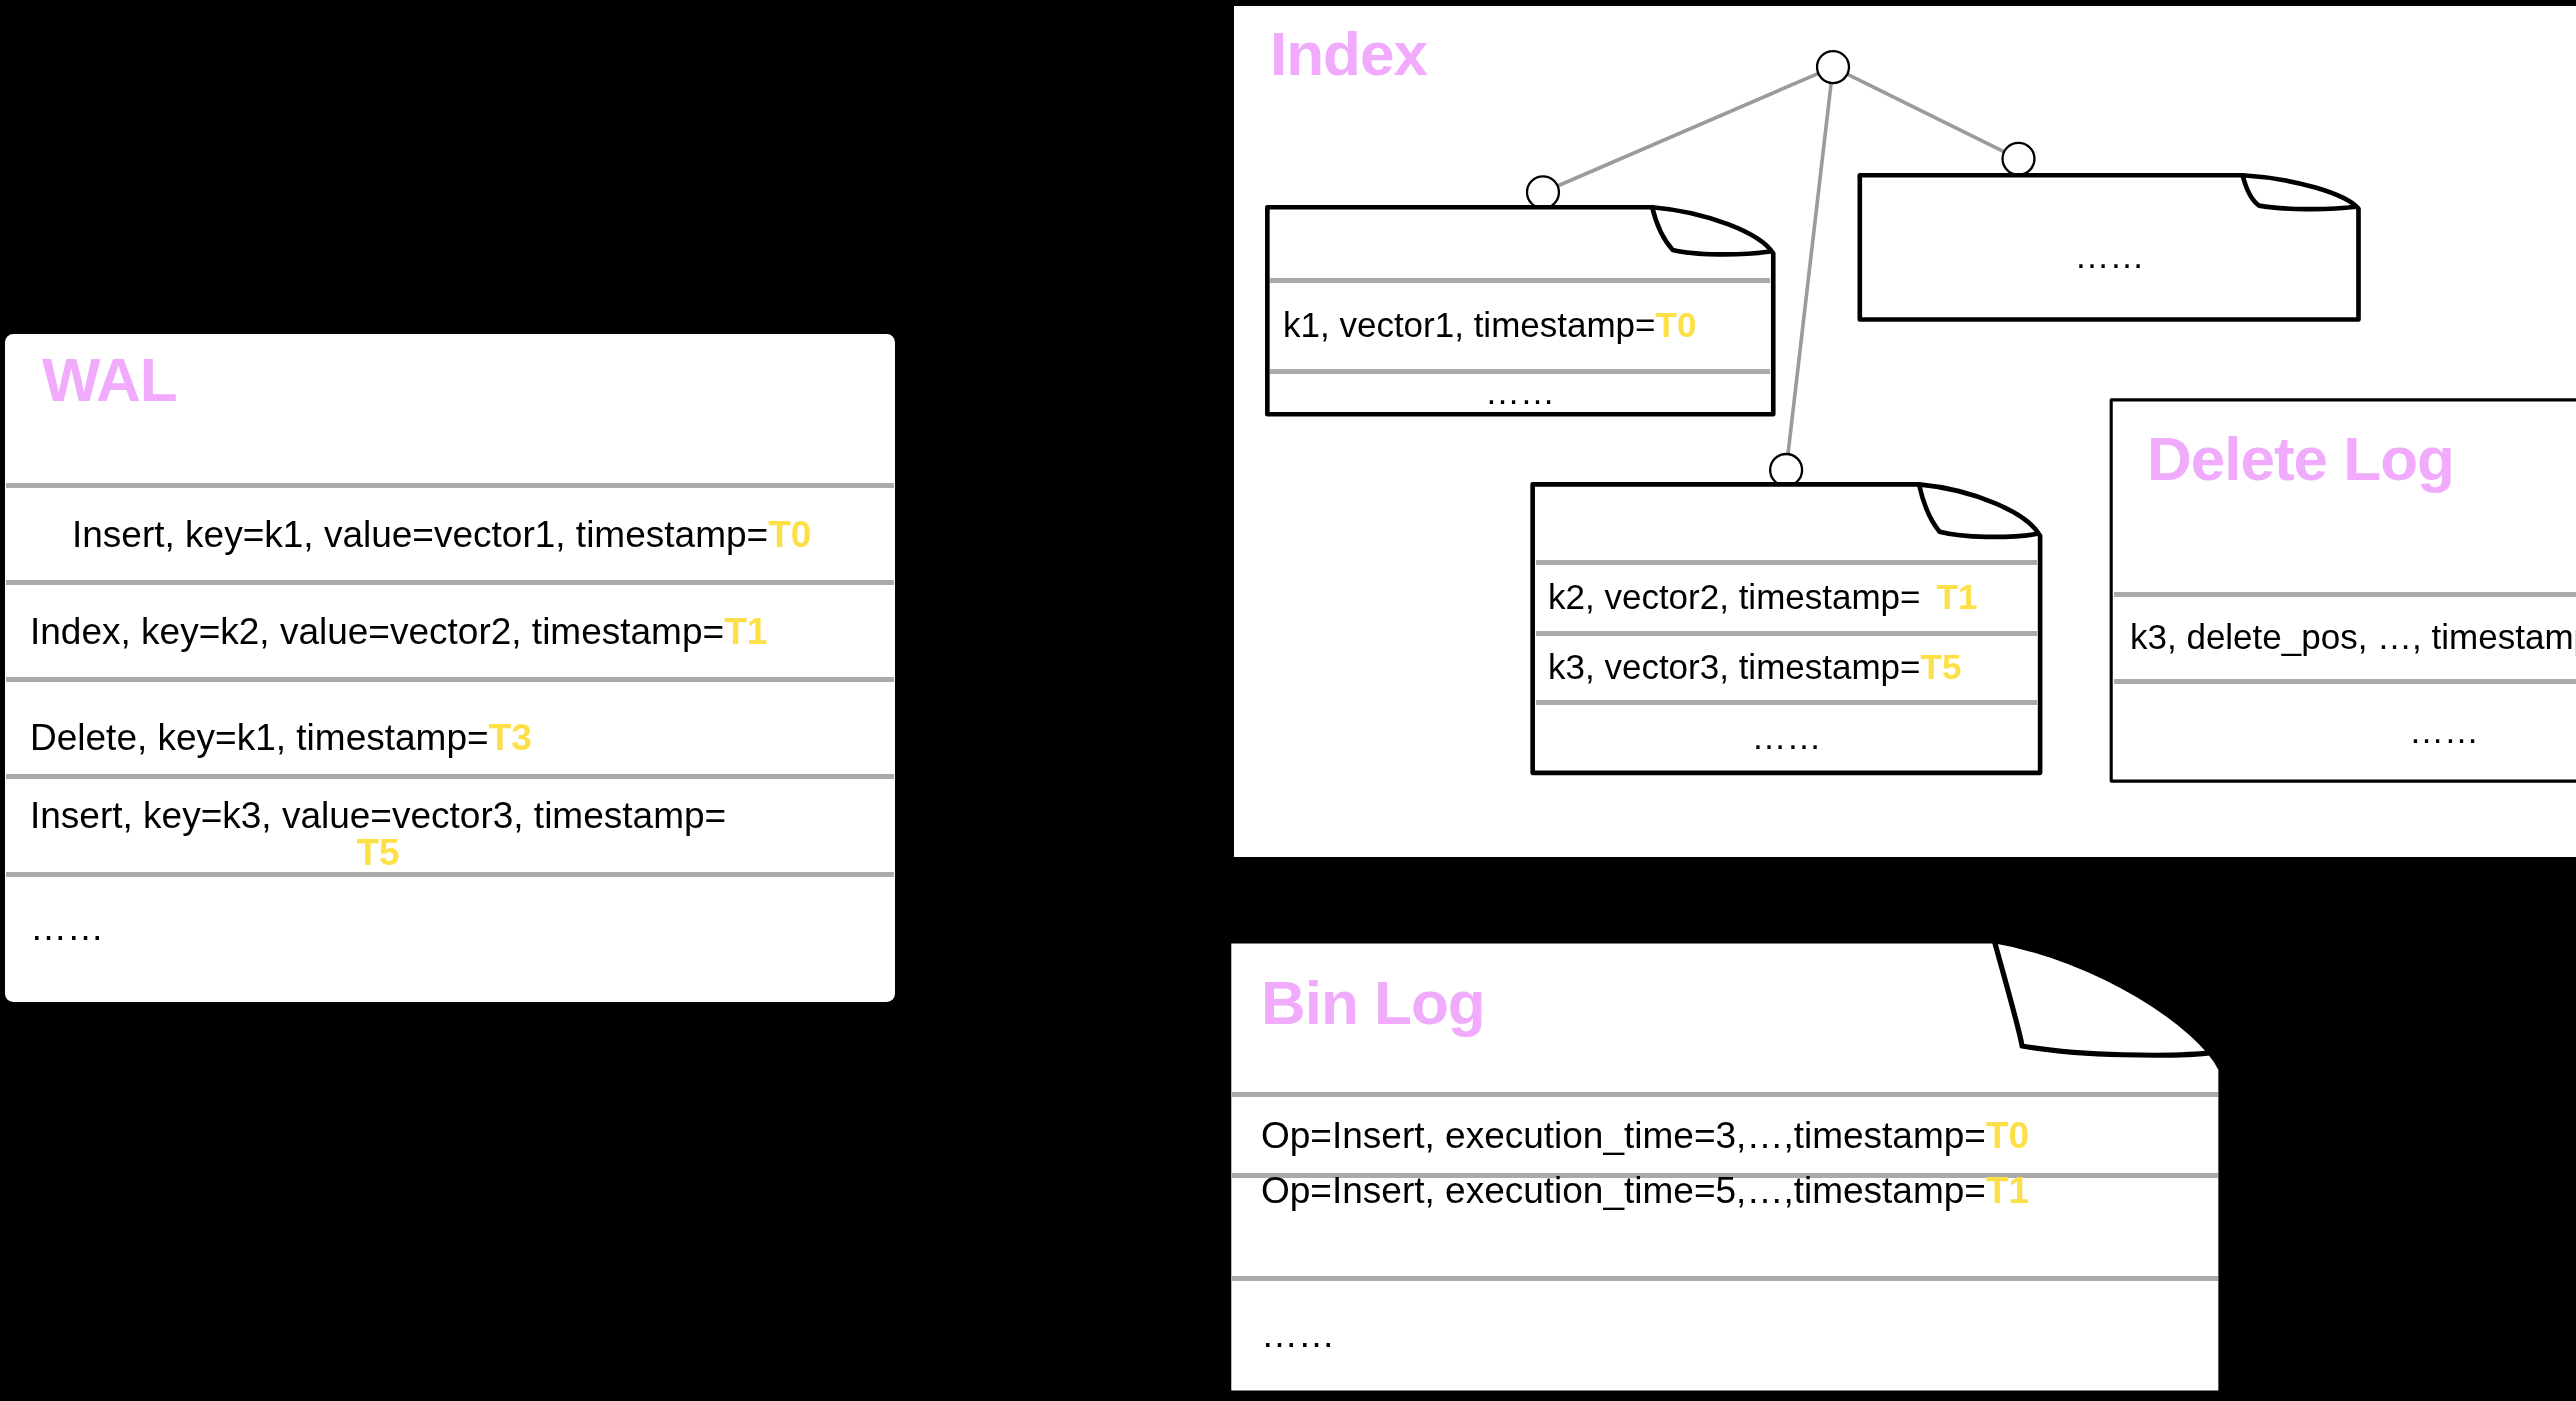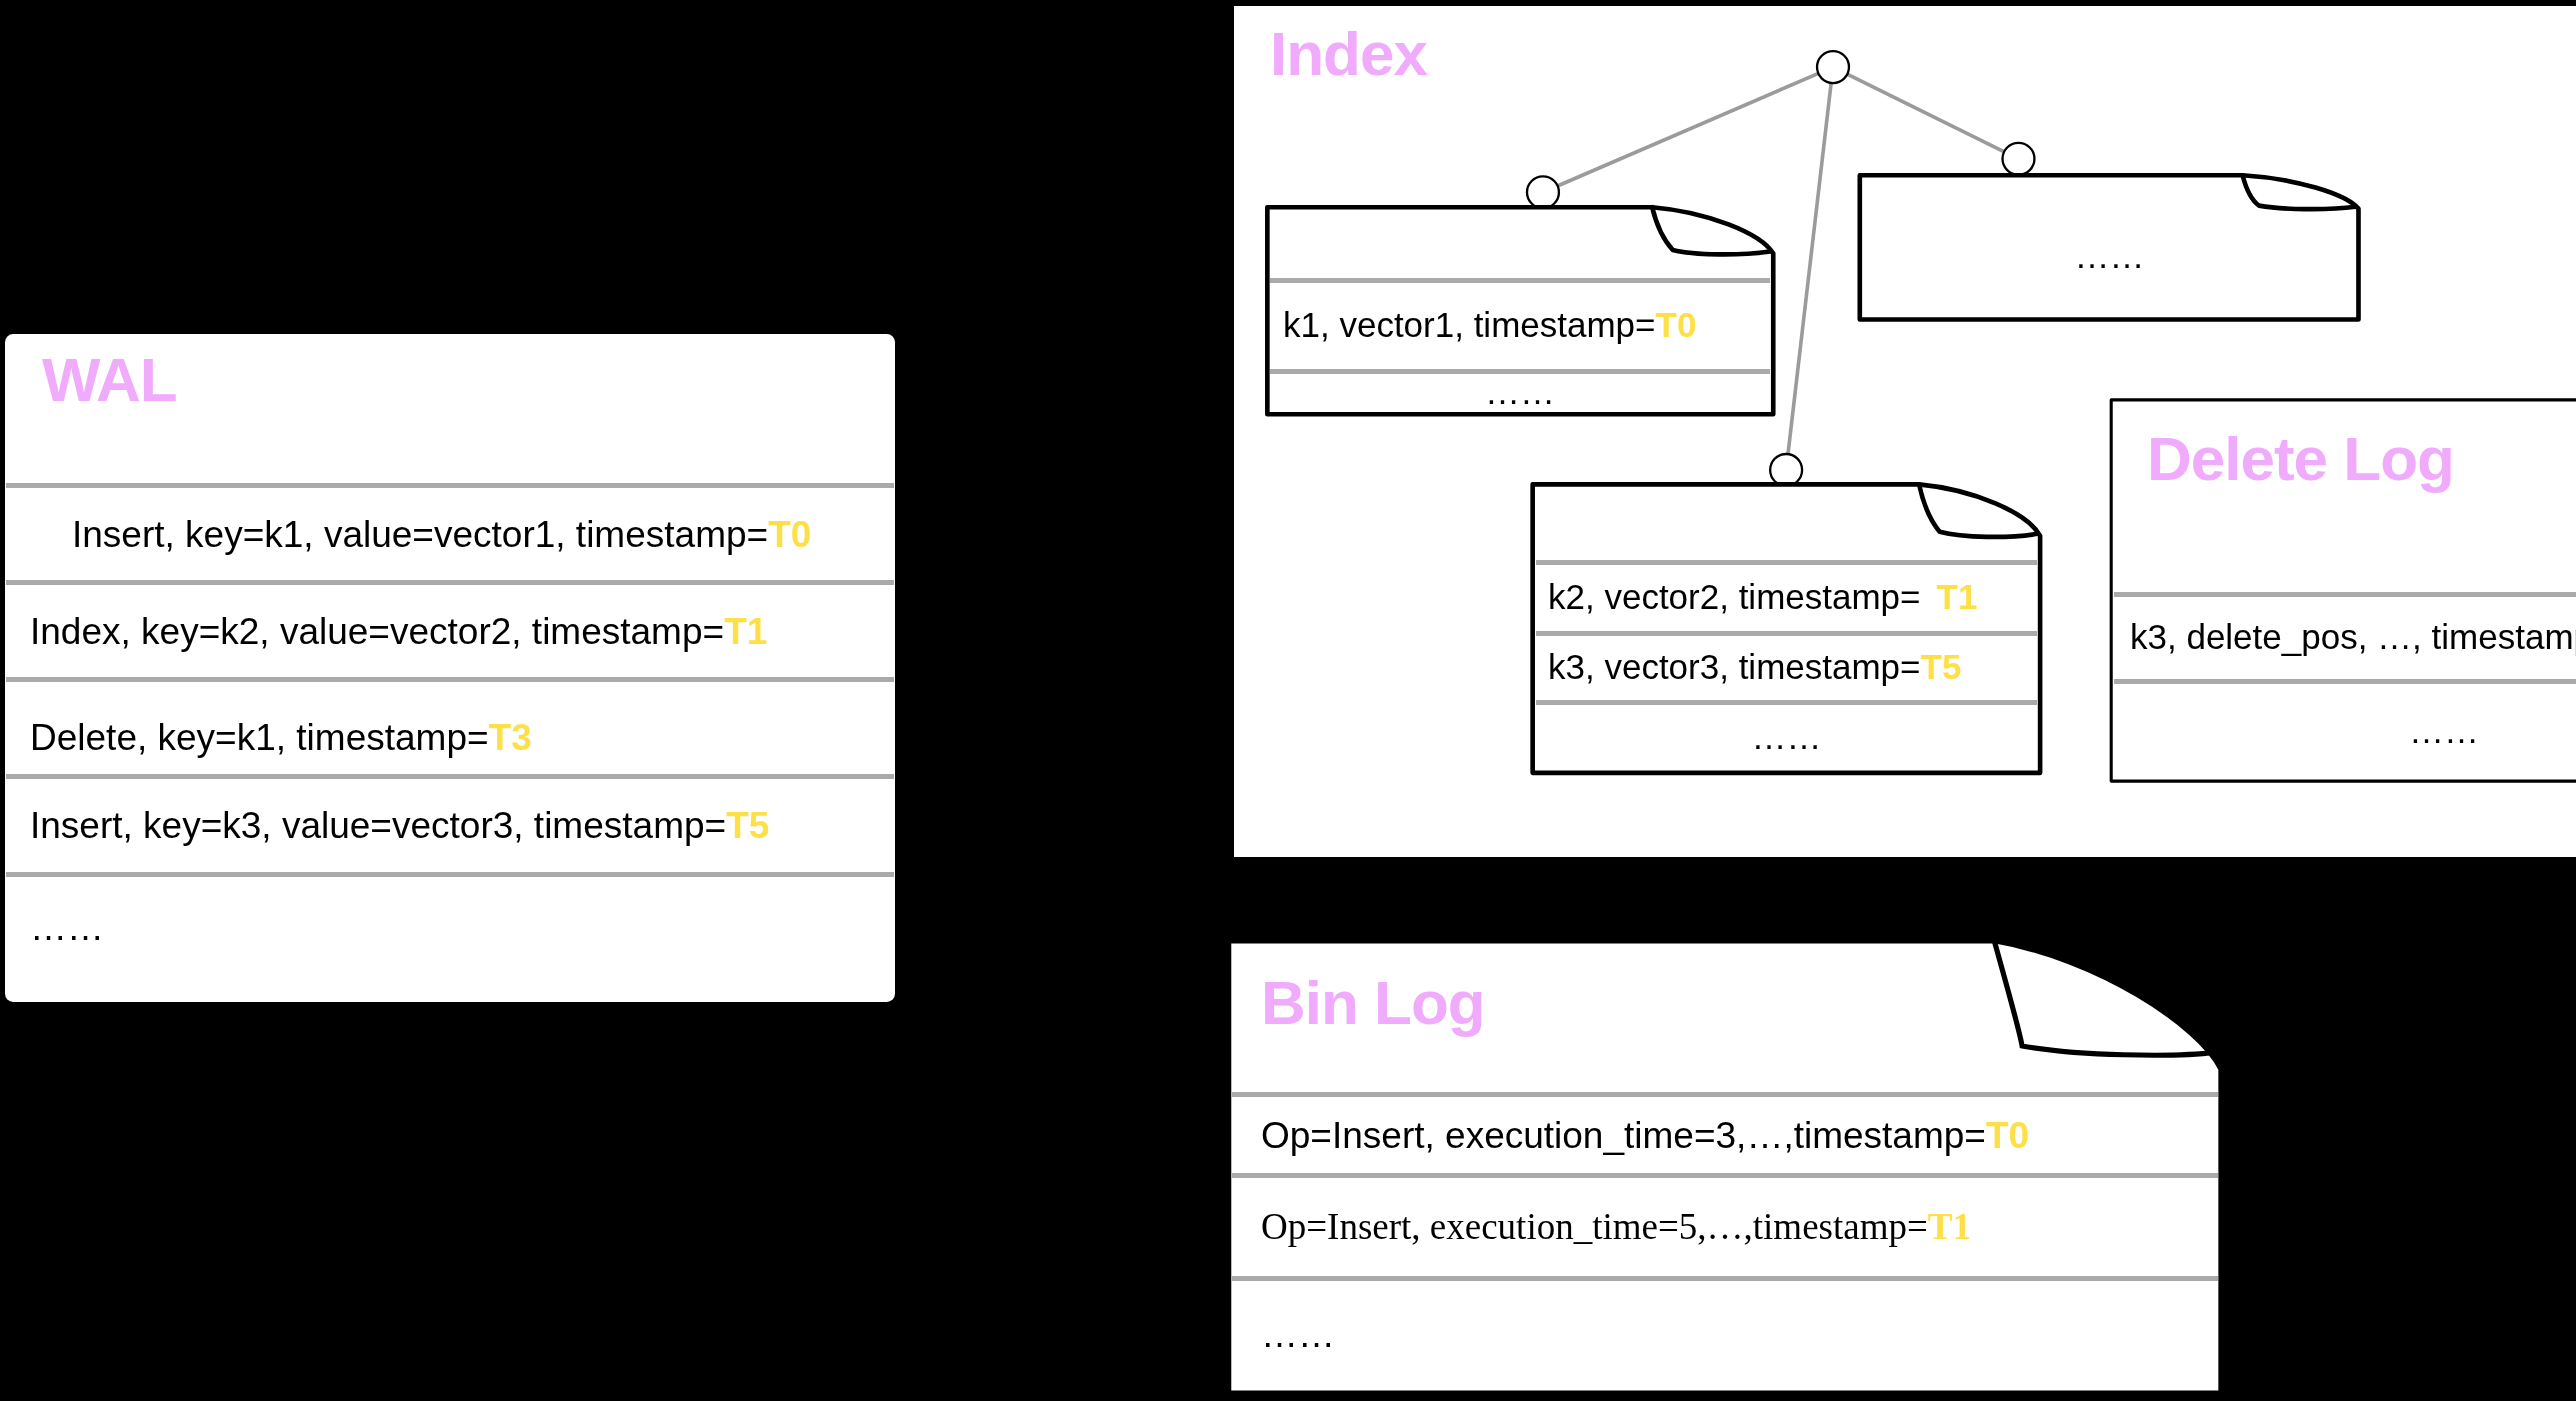--- a/index.html
+++ b/index.html
@@ -85,21 +85,21 @@
       <span class="ts">T0</span>
   </div>
   <div class="row" style="left:30px;top:603px;">
     <span>Index, key=k2, value=vector2, timestamp=</span>
       <span class="ts">T1</span>
   </div>
   <div class="row" style="left:30px;top:700px;margin-top:9px;">
     <span>Delete, key=k1, timestamp=</span>
       <span class="ts">T3</span>
   </div>
-  <div class="row" style="left:30px;top:797px;">
+  <div class="row" style="left:30px;top:797px;flex-direction:column;">
     <span>Insert, key=k3, value=vector3, timestamp=</span>
       <span class="ts">T5</span>
   </div>
   <div class="row dots" style="left:30px;top:899px;">
     <span>……</span>
   </div>
 
   <div class="ttl" style="left:1270px;top:23px;">Index</div>
 
   <div class="sep" style="left:1270px;top:278px;width:500px;"></div>
@@ -142,21 +142,21 @@
   </div>
 
   <div class="ttl" style="left:1261px;top:972px;">Bin Log</div>
   <div class="sep" style="left:1232px;top:1092px;width:986px;"></div>
   <div class="sep" style="left:1232px;top:1173px;width:986px;"></div>
   <div class="sep" style="left:1232px;top:1276px;width:986px;"></div>
   <div class="row" style="left:1261px;top:1107px;">
     <span>Op=Insert, execution_time=3,…,timestamp=</span>
       <span class="ts">T0</span>
   </div>
-  <div class="row" style="left:1261px;top:1198px;font-family:Liberation Serif, serif;">
+  <div class="row" style="left:1261px;top:1162px;">
     <span>Op=Insert, execution_time=5,…,timestamp=</span>
       <span class="ts">T1</span>
   </div>
   <div class="row dots" style="left:1261px;top:1306px;">
     <span>……</span>
   </div>
 
 </div>
 
 

